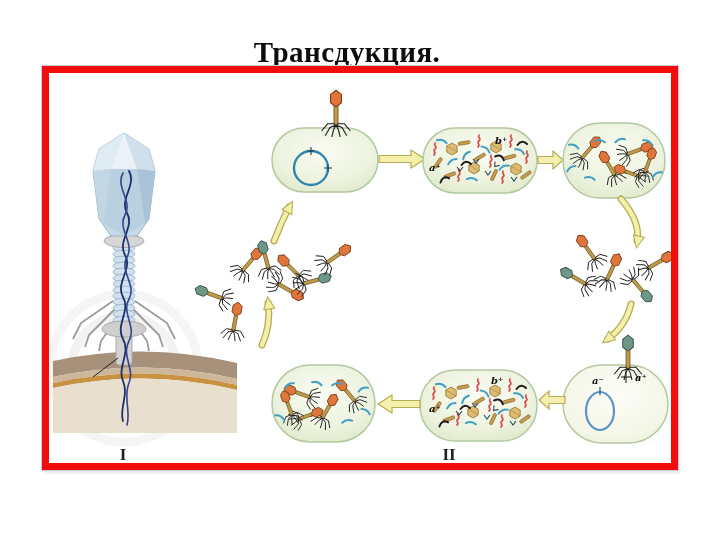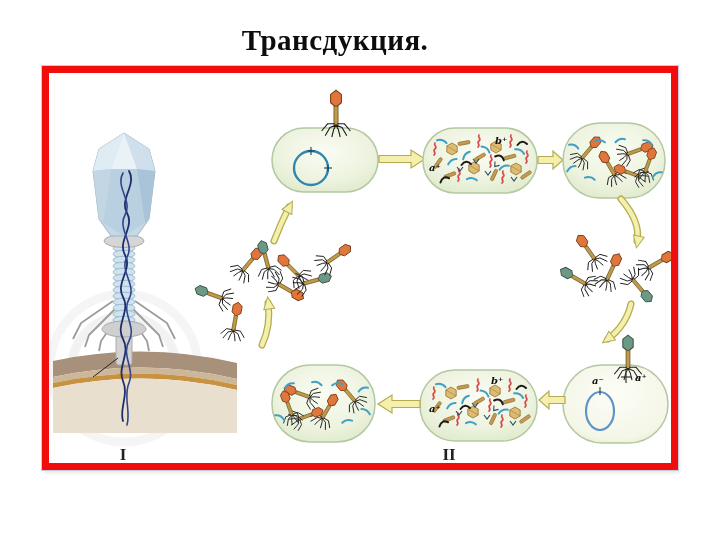--- a/index.html
+++ b/index.html
@@ -1,18 +1,18 @@
 <!DOCTYPE html>
 <html><head>
 <meta charset="utf-8">
 <style>
   html,body{margin:0;padding:0;}
   body{width:720px;height:540px;background:#ffffff;position:relative;overflow:hidden;
        font-family:"Liberation Serif","DejaVu Serif",serif;}
-  .slide-title{position:absolute;top:24px;left:0;width:670px;margin:0;text-align:center;
+  .slide-title{position:absolute;top:24px;left:0;width:670px;margin:12px;text-align:center;
        font-weight:bold;font-size:29px;color:#0d0d0d;letter-spacing:0.5px;}
   .frame{position:absolute;left:42px;top:66px;width:622px;height:390px;background:#ffffff;
        border:7px solid #f20d0d;box-shadow:0 0 0 1px #c3cde0, 2px 3px 3px rgba(0,0,0,0.10);}
   .frame svg{display:block;}
   text.gene{font-family:"DejaVu Serif","Liberation Serif",serif;font-style:italic;font-weight:bold;
        font-size:10px;fill:#111;}
   text.roman{font-family:"Liberation Serif","DejaVu Serif",serif;font-weight:bold;
        font-size:17px;fill:#222;}
 </style>
 </head>

